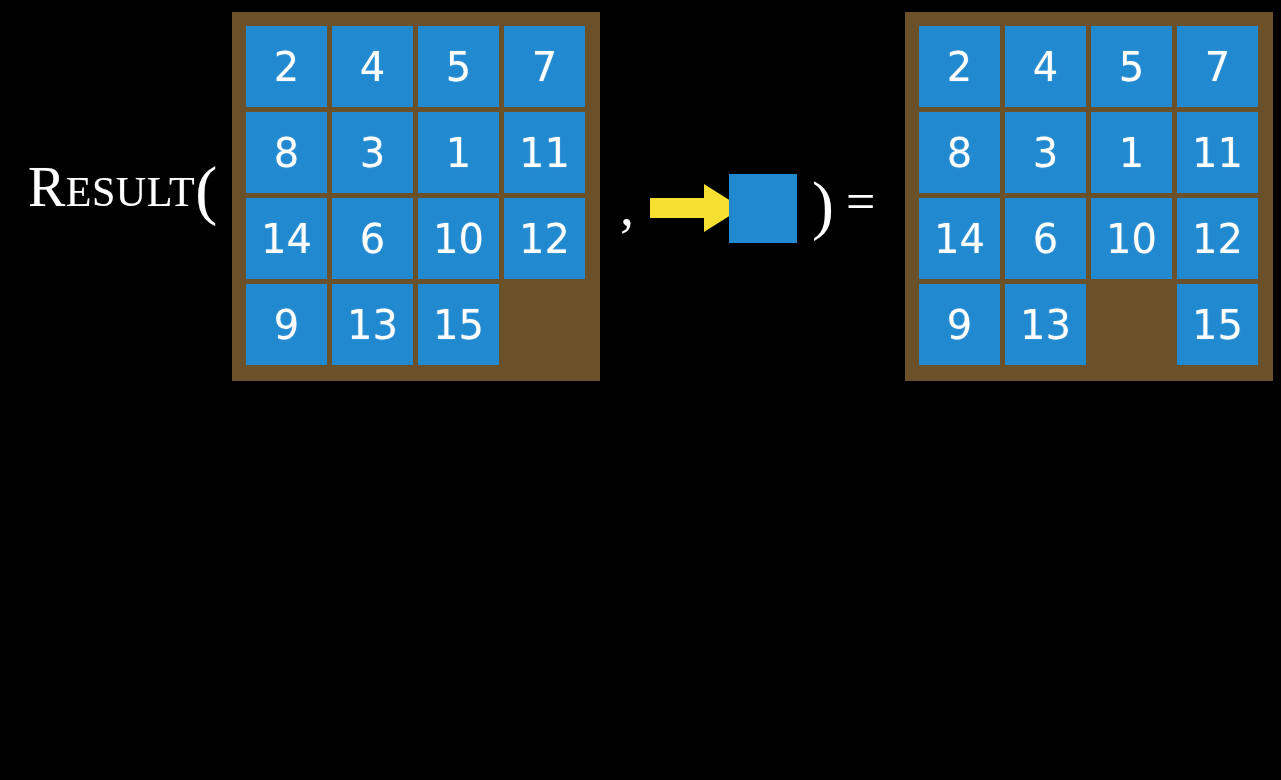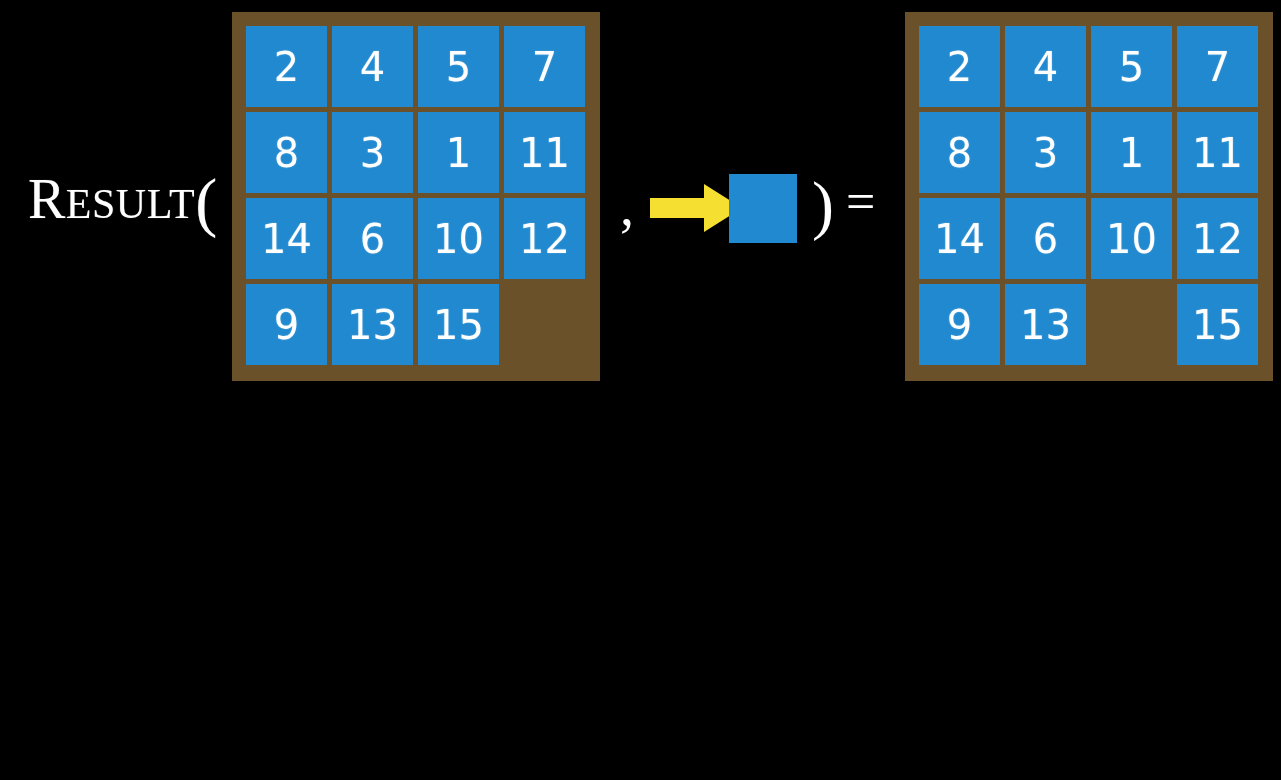--- a/index.html
+++ b/index.html
@@ -40,21 +40,21 @@
   .result-label .small {
     font-size: 42px;
     line-height: 56px;
   }
   .result-label .paren {
     font-size: 66px;
     line-height: 56px;
     position: relative;
     top: 6px;
   }
-  .label-r1 { left: 28px; top: 168px; }
+  .label-r1 { left: 28px; top: 156px; }
 
   
   .board {
     position: absolute;
     background: #6b5129;
     box-sizing: border-box;
     padding: 14px 13px 13px 14px;
   }
   .board-grid {
     display: grid;

